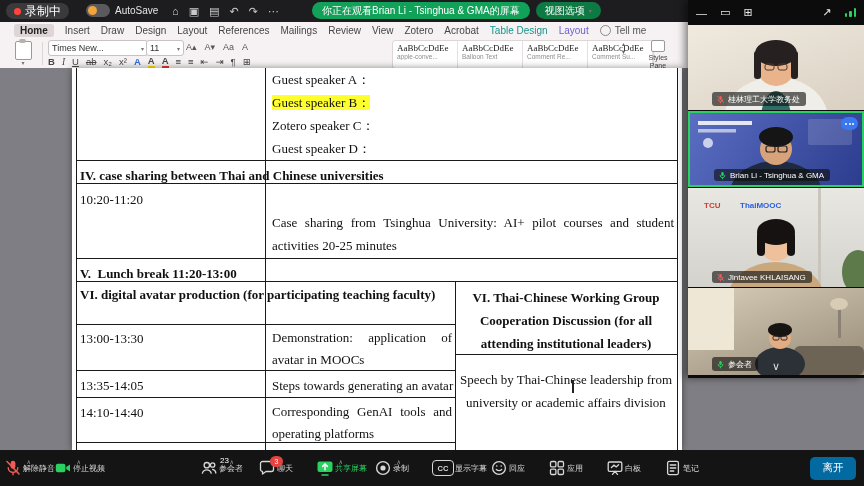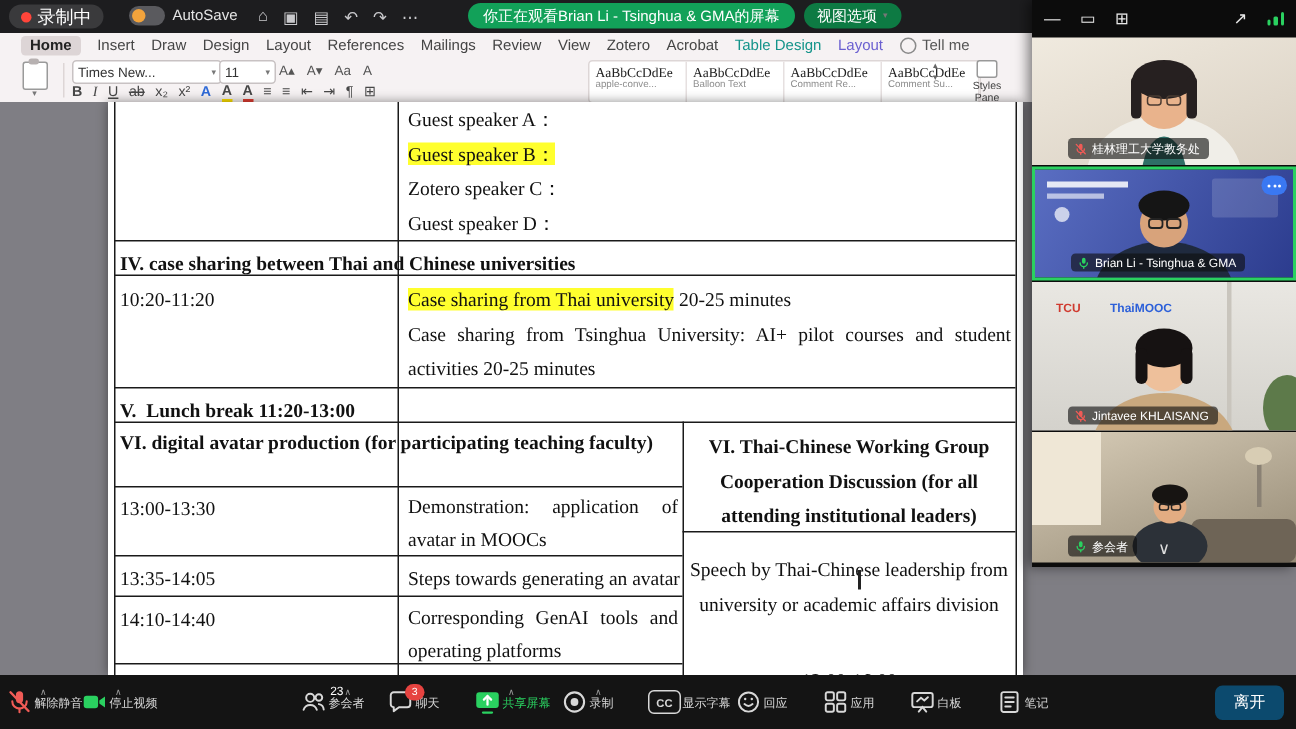--- a/index.html
+++ b/index.html
@@ -93,21 +93,21 @@
   .bitem{width:50px;display:flex;align-items:center;gap:1px;position:relative;cursor:default;}
   .bicon{height:18px;display:flex;align-items:center;justify-content:center;position:relative;}
   .blabel{font-size:8px;color:#d8d8d8;white-space:nowrap;}
   .blabel.green{color:#2ad160;}
   .chev{position:absolute;top:-1px;right:-9px;font-size:6px;color:#9a9a9a;}
   .badge{position:absolute;top:-3px;right:-7px;min-width:11px;height:11px;border-radius:6px;background:#e64340;color:#fff;font-size:7px;display:flex;align-items:center;justify-content:center;padding:0 1px;}
   .pcount{position:absolute;top:-3px;right:-11px;color:#fff;font-size:8px;}
   .ccbox{width:20px;height:14px;border:1.5px solid #d8d8d8;border-radius:4px;color:#d8d8d8;font-size:7.5px;font-weight:bold;display:flex;align-items:center;justify-content:center;}
   .bgap{width:96px;}
   .cgroup{display:flex;gap:8px;}
-  .leave{margin-left:auto;margin-right:8px;width:46px;height:23px;background:#0c4a6e;border-radius:5px;color:#fff;font-size:10.5px;display:flex;align-items:center;justify-content:center;}
+  .leave{margin-left:auto;margin-right:8px;width:46px;height:23px;background:#0369a1;border-radius:5px;color:#fff;font-size:10.5px;display:flex;align-items:center;justify-content:center;}
 </style>
 </head>
 <body>
 
 <div class="screen">
 
   <div class="menubar">
     <div class="rec">
       <span class="rec-dot"></span>
       <span>录制中</span>
@@ -243,23 +243,20 @@
         <div class="dt" style="left:200px;top:0;">
           <div style="height:23px;">Guest speaker A：</div>
           <div style="height:23px;"><span class="hl-yellow">Guest speaker B：</span></div>
           <div style="height:23px;">Zotero speaker C：</div>
           <div style="height:23px;">Guest speaker D：</div>
         </div>
 
         <div class="dt bold" style="left:8px;top:96px;">IV. case sharing between Thai and Chinese universities</div>
 
         <div class="dt" style="left:8px;top:120px;">10:20-11:20</div>
-        <div class="dt" style="left:200px;top:120px;">
-          <span class="hl-yellow">Case sharing from Thai university</span><span> 20-25 minutes</span>
-        </div>
         <div class="dt just" style="left:200px;top:143px;width:402px;">Case sharing from Tsinghua University: AI+ pilot courses and student activities 20-25 minutes</div>
 
         <div class="dt bold pre" style="left:8px;top:194px;">V.  Lunch break 11:20-13:00</div>
 
         <div class="dt bold just lh22" style="left:8px;top:216px;width:372px;">VI. digital avatar production (for participating teaching faculty)</div>
         <div class="dt bold ctr" style="left:387px;top:218px;width:214px;">VI. Thai-Chinese Working Group Cooperation Discussion (for all attending institutional leaders)</div>
 
         <div class="dt" style="left:8px;top:259px;">13:00-13:30</div>
         <div class="dt just lh22" style="left:200px;top:259px;width:180px;">Demonstration: application of avatar in MOOCs</div>
 

